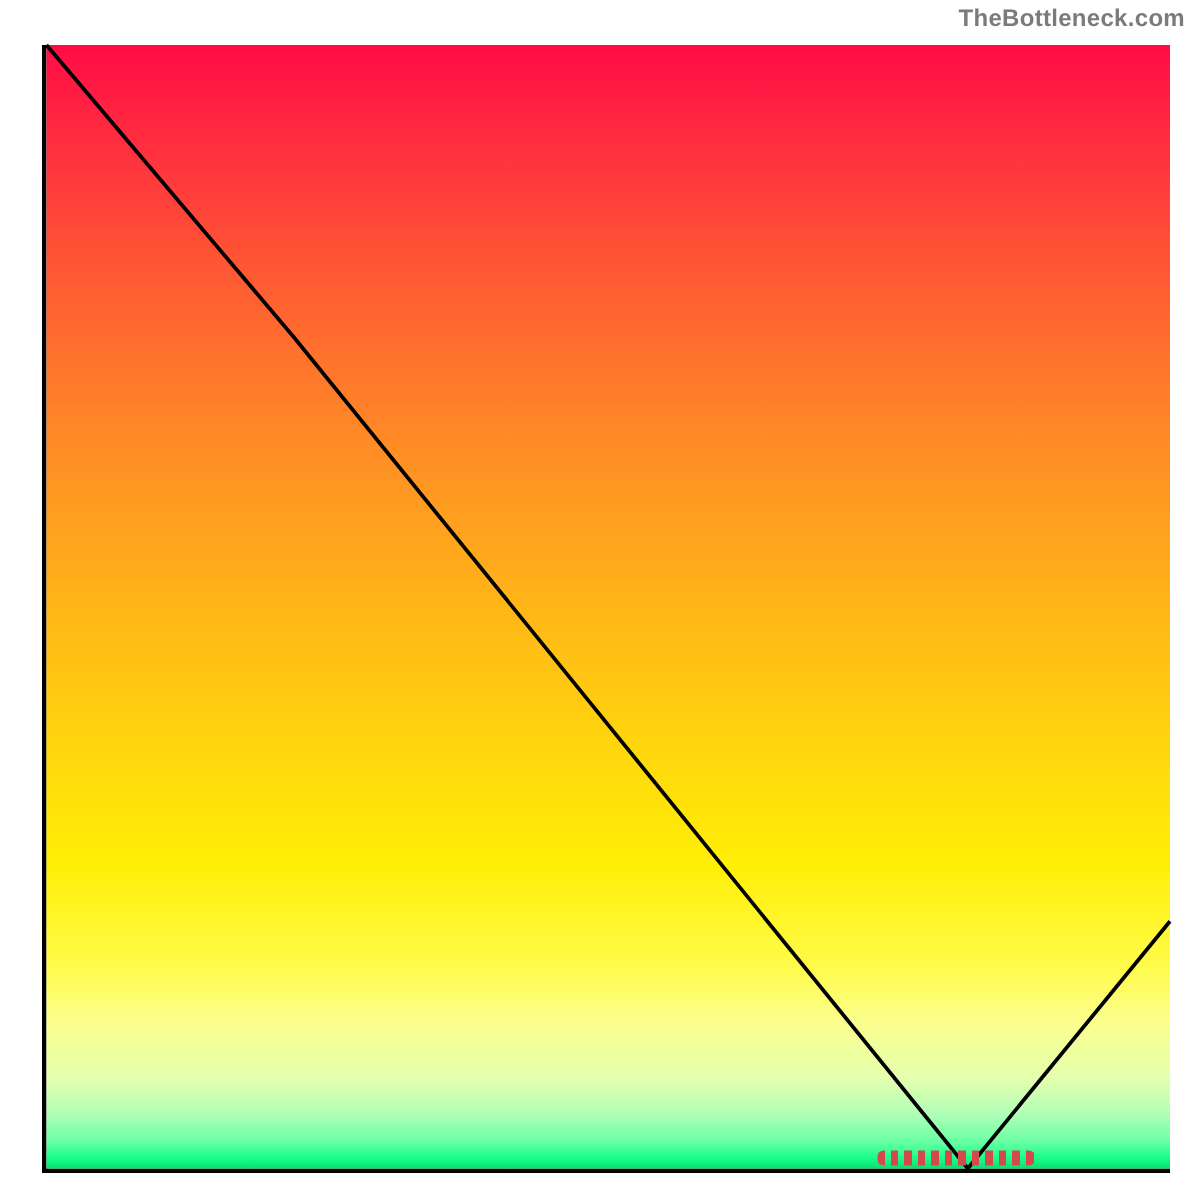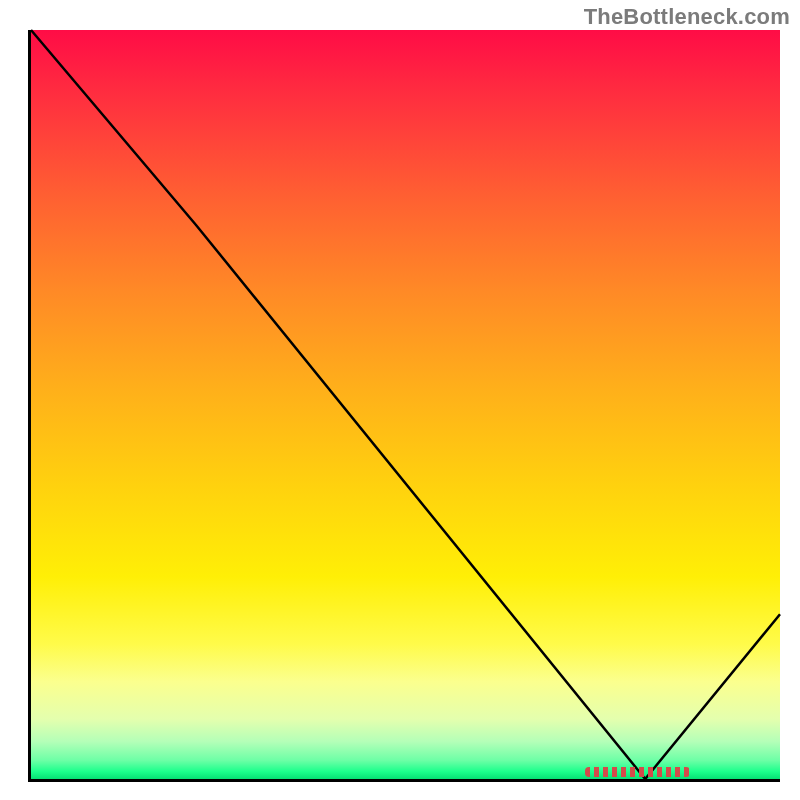--- a/index.html
+++ b/index.html
@@ -13,21 +13,21 @@
   }
   .container {
     position: relative;
     width: 800px;
     height: 800px;
   }
   .attribution {
     position: absolute;
     top: 4px;
     right: 10px;
-    font-size: 22px;
+    font-size: 16px;
     font-weight: 600;
     color: #7b7b7b;
     letter-spacing: 0.2px;
   }
   .plot {
     position: absolute;
     left: 28px;
     top: 30px;
     width: 752px;
     height: 752px;

